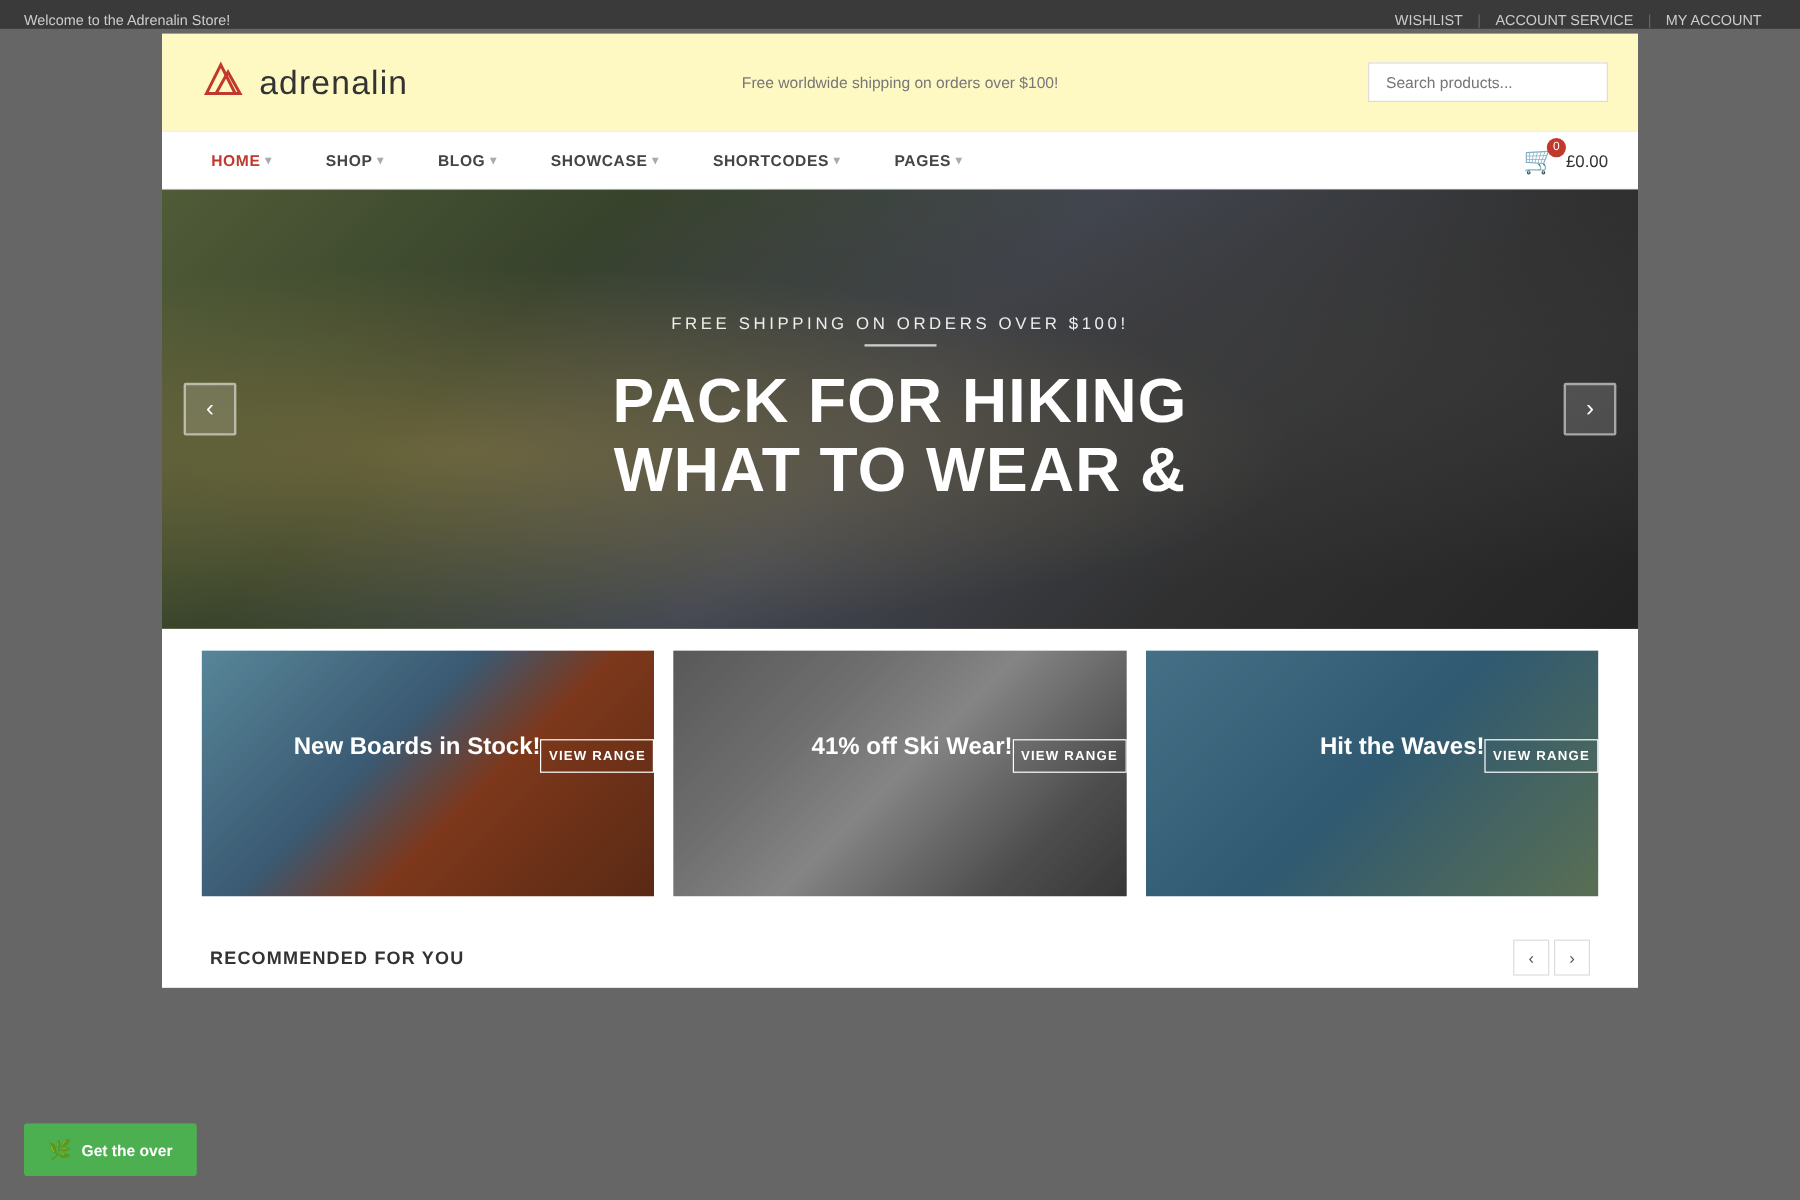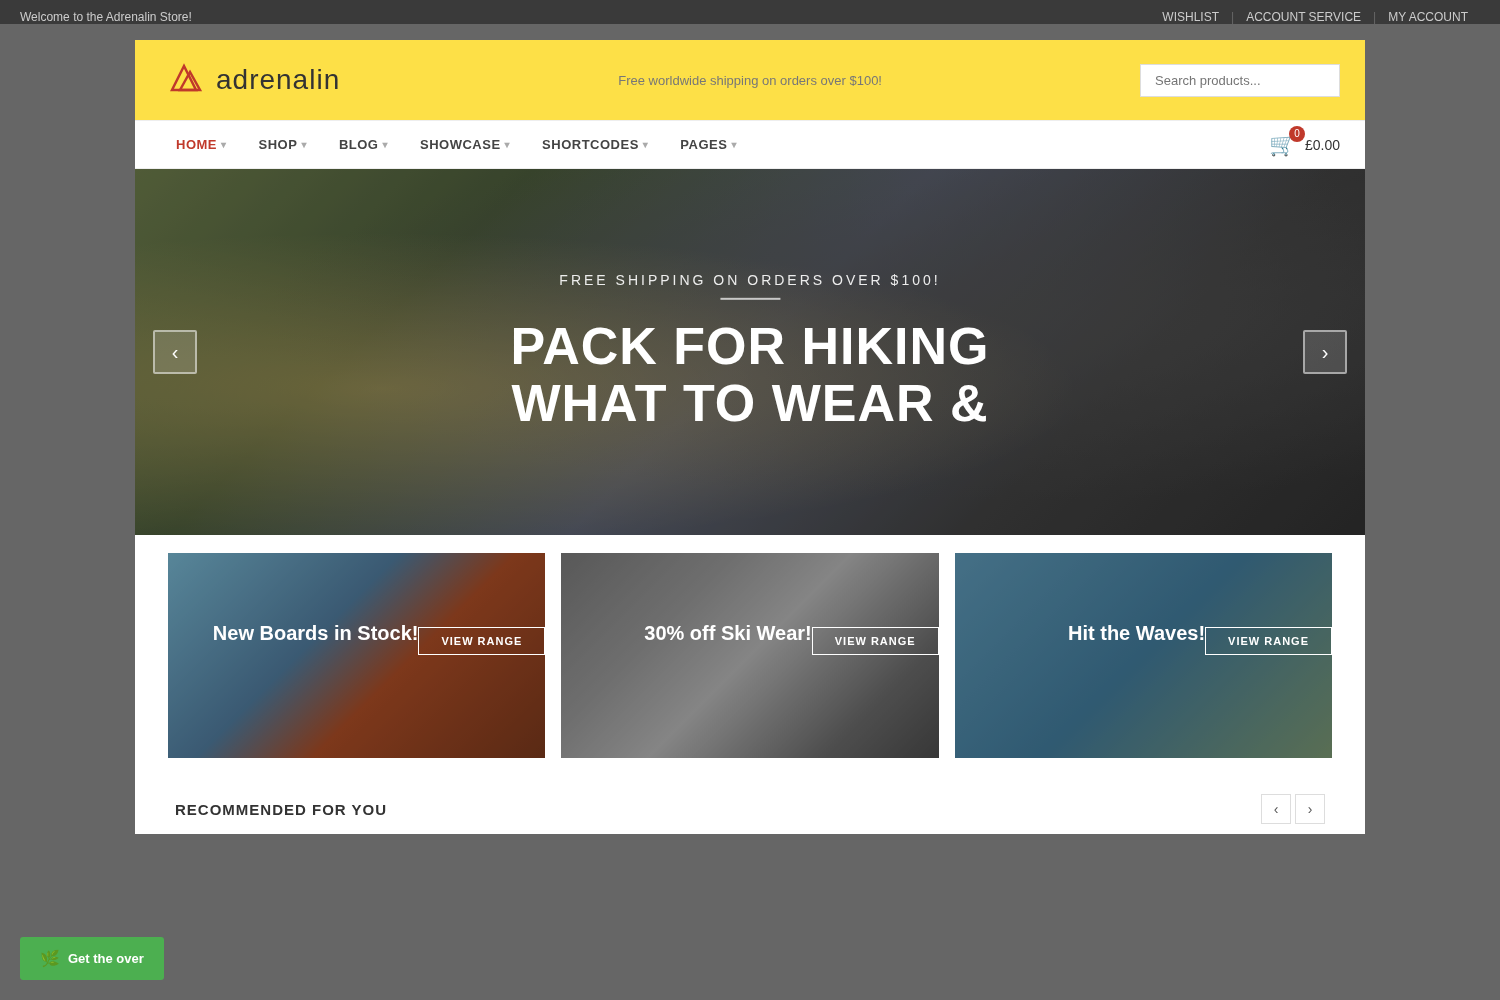--- a/index.html
+++ b/index.html
@@ -15,22 +15,22 @@
       display: flex;
       align-items: flex-end;
       justify-content: space-between;
     }
     .top-bar-right { display: flex; gap: 0; align-items: center; }
     .top-bar-right a { color: #ccc; text-decoration: none; font-size: 12px; padding: 0 12px; }
     .top-bar-right .sep { color: #666; }
 
     
     .main-container {
-      background: #fde047;
-      margin: 16px 135px;
+      background: #fef9c3;
+      margin: 4px 135px;
     }
 
     
     .header {
       display: flex;
       align-items: center;
       padding: 18px 25px;
       border-bottom: 1px solid #eee;
     }
     .logo { display: flex; align-items: center; gap: 8px; }
@@ -47,21 +47,21 @@
     }
 
     
     .nav {
       background: #fff;
       border-bottom: 1px solid #eee;
       display: flex;
       align-items: center;
       padding: 0 25px;
     }
-    .nav-items { display: flex; flex: 1; gap: 0; }
+    .nav-items { display: flex; flex: 1; gap: 13px; }
     .nav-item {
       padding: 16px 16px;
       font-size: 13px;
       font-weight: 600;
       color: #444;
       cursor: pointer;
       letter-spacing: 0.5px;
       display: flex;
       align-items: center;
       gap: 4px;
@@ -191,21 +191,21 @@
     .promo-card-title {
       color: #fff;
       font-size: 20px;
       font-weight: 700;
       margin-bottom: 14px;
     }
     .promo-view-btn {
       background: transparent;
       border: 1.5px solid #fff;
       color: #fff;
-      padding: 7px 22px;
+      padding: 7px 6px;
       font-size: 11px;
       font-weight: 600;
       letter-spacing: 1px;
       cursor: pointer;
     }
 
     
     .recommended-section {
       padding: 18px 40px 10px;
       background: #fff;
@@ -339,21 +339,21 @@
       <div class="promo-card-overlay"></div>
       <div class="promo-card-content">
         <div class="promo-card-title">New Boards in Stock!</div>
         <button class="promo-view-btn">VIEW RANGE</button>
       </div>
     </div>
     <div class="promo-card">
       <div class="promo-card-bg card2"></div>
       <div class="promo-card-overlay"></div>
       <div class="promo-card-content">
-        <div class="promo-card-title">30% off Ski Wear!</div>
+        <div class="promo-card-title">41% off Ski Wear!</div>
         <button class="promo-view-btn">VIEW RANGE</button>
       </div>
     </div>
     <div class="promo-card">
       <div class="promo-card-bg card3"></div>
       <div class="promo-card-overlay"></div>
       <div class="promo-card-content">
         <div class="promo-card-title">Hit the Waves!</div>
         <button class="promo-view-btn">VIEW RANGE</button>
       </div>

